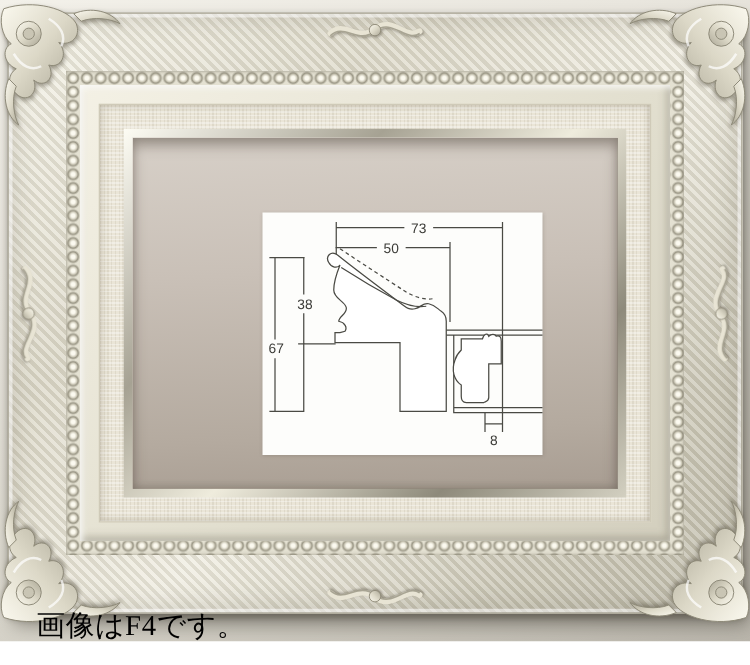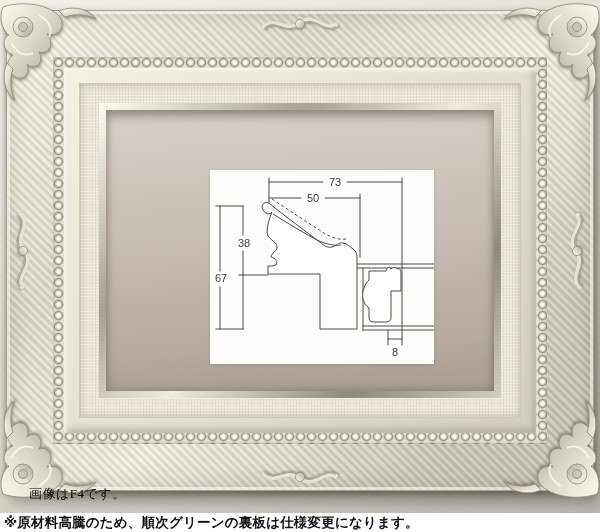--- a/index.html
+++ b/index.html
@@ -86,21 +86,21 @@
   .diagram svg{display:block;width:100%;height:100%;}
   .diagram text{
     font-family:"Liberation Sans","DejaVu Sans",sans-serif;
     font-size:11px;fill:#3c3c38;
   }
 
   
   .caption{
     position:absolute;left:29px;top:485px;z-index:6;
     font-family:"Liberation Serif","DejaVu Serif",serif;
-    font-size:13px;color:#000;letter-spacing:.5px;white-space:nowrap;
+    font-size:23px;color:#000;letter-spacing:.5px;white-space:nowrap;
   }
 
   
   .notice-bar{
     position:absolute;left:0;bottom:0;width:600px;height:19px;
     background:#ffffff;display:flex;align-items:center;
     box-sizing:border-box;padding-left:4px;
   }
   .notice-text{
     font-family:"Liberation Sans","DejaVu Sans",sans-serif;
@@ -227,17 +227,14 @@
               </div>
             </div>
           </div>
         </div>
       </div>
     </div>
 
     <div class="caption">画像はF4です。</div>
   </div>
 
-  <div class="notice-bar">
-    <span class="notice-text">※原材料高騰のため、順次グリーンの裏板は仕様変更になります。</span>
-  </div>
 
 </div>
 
 </body></html>

